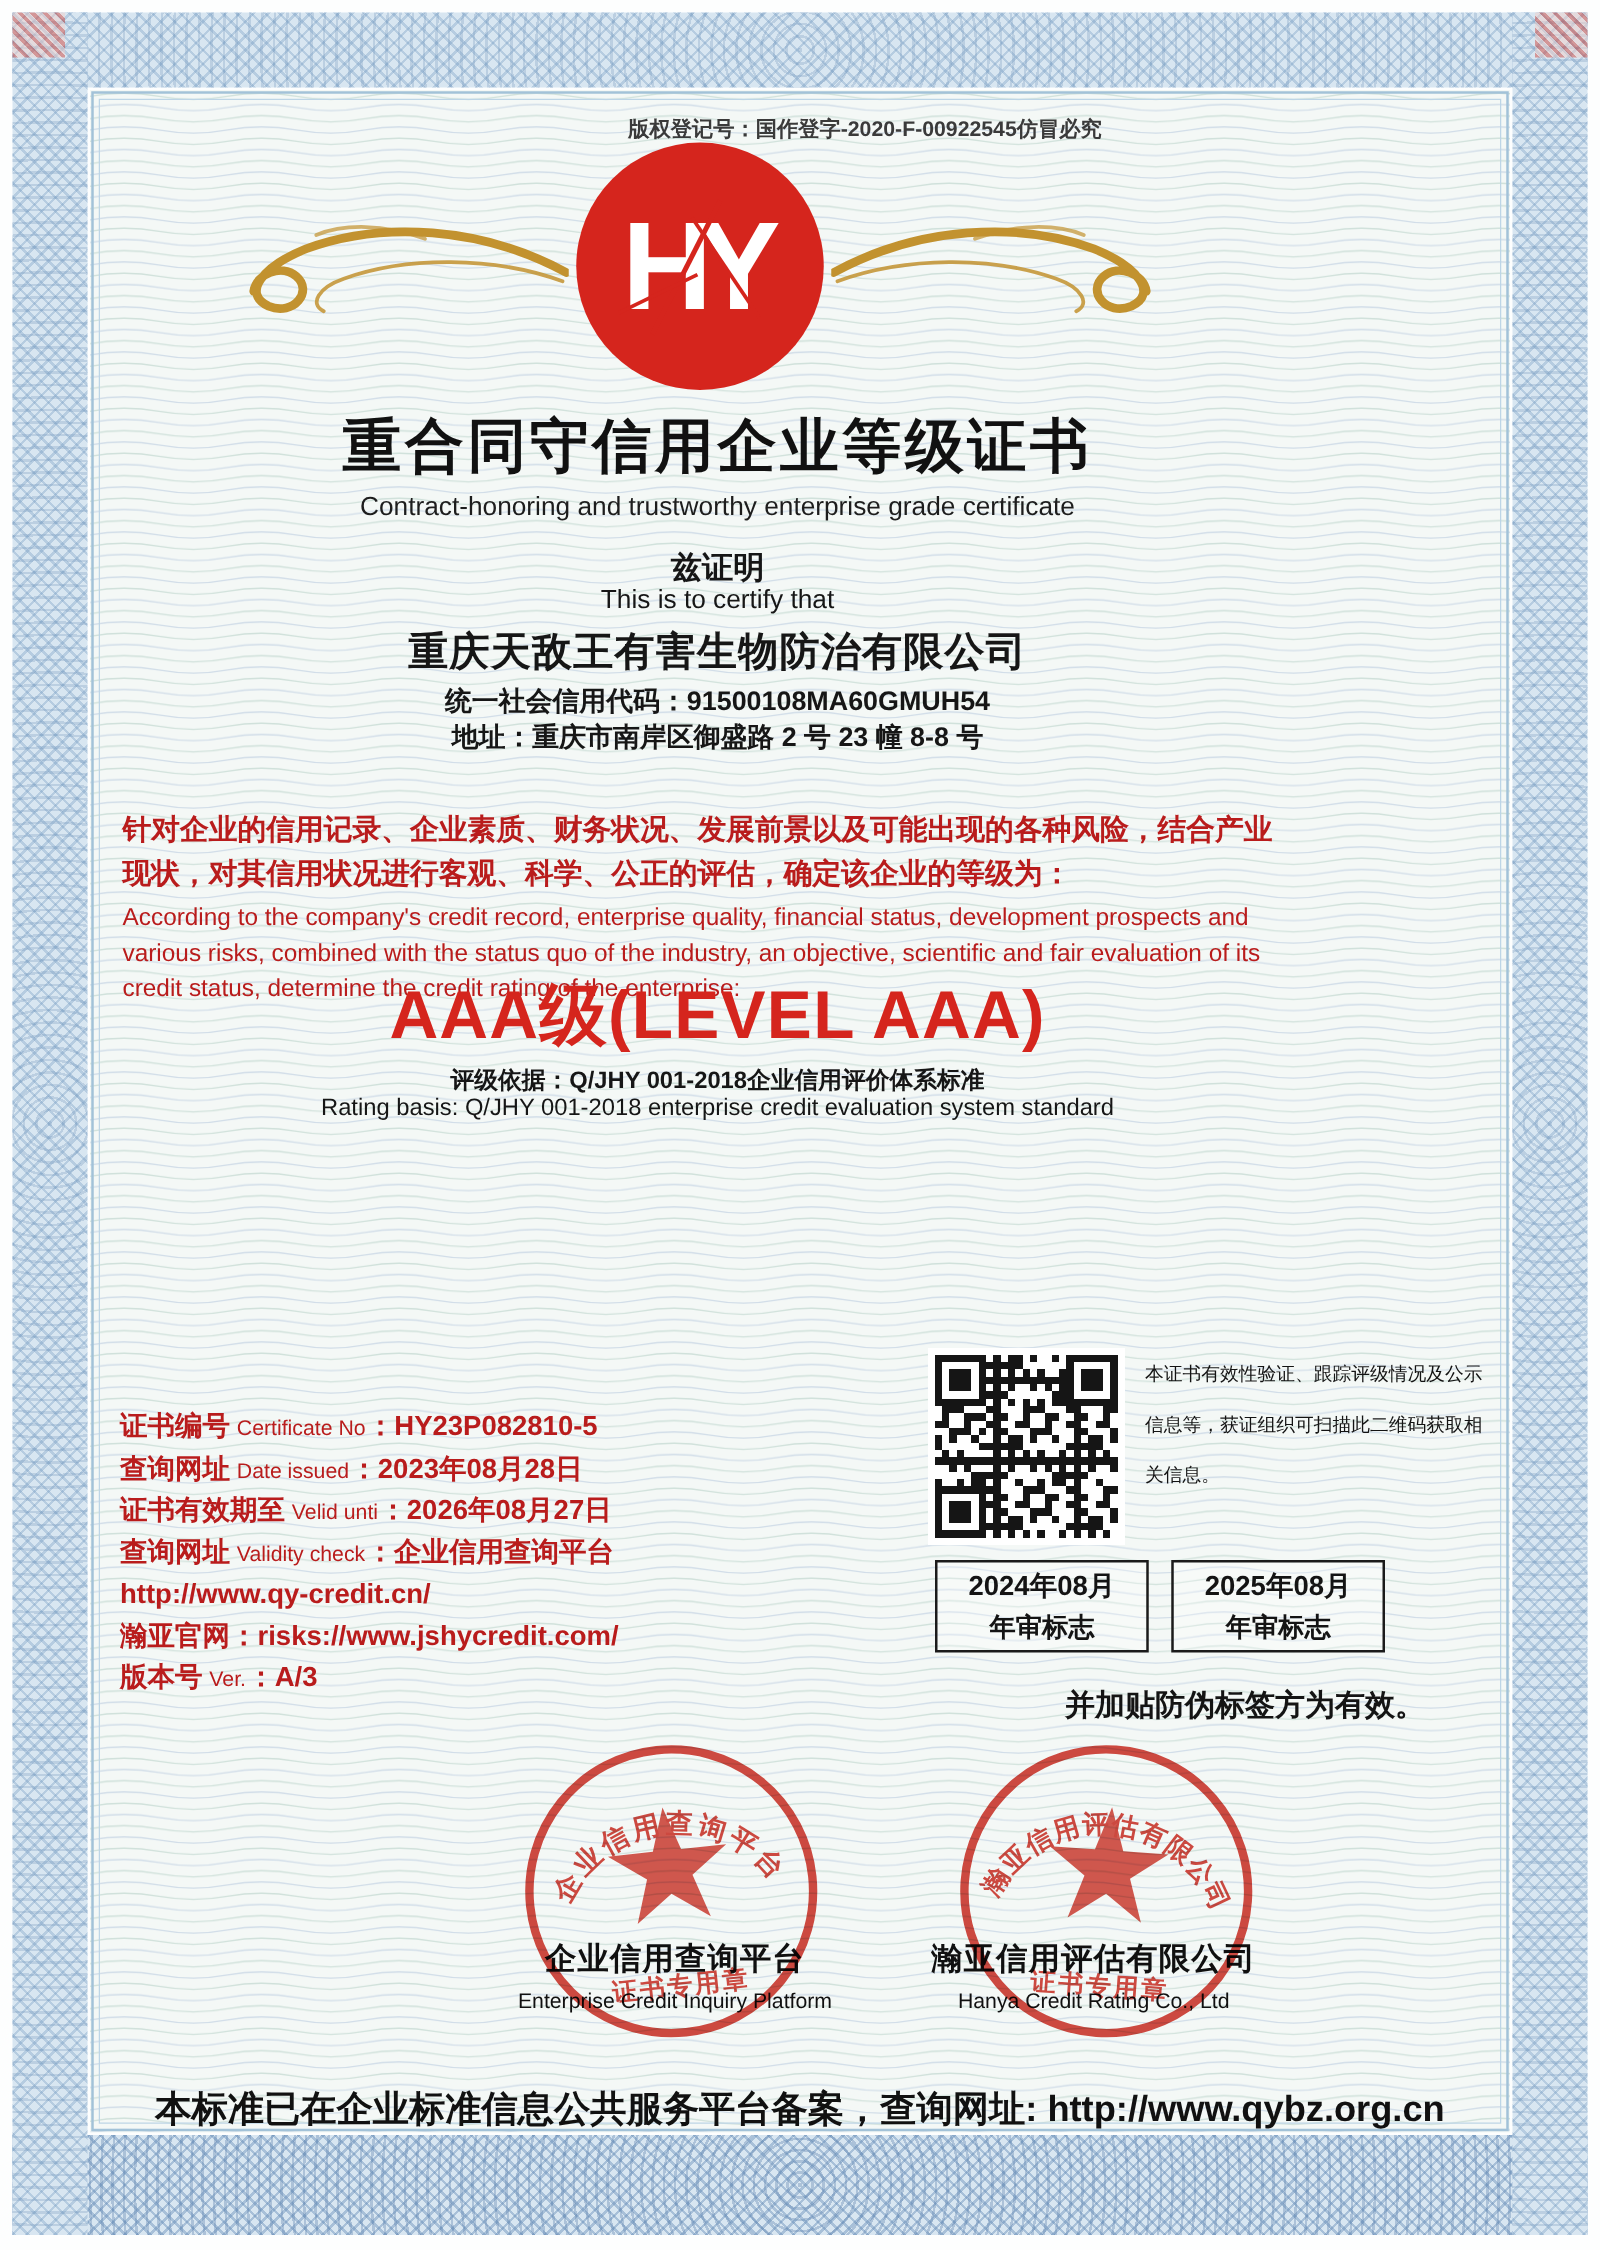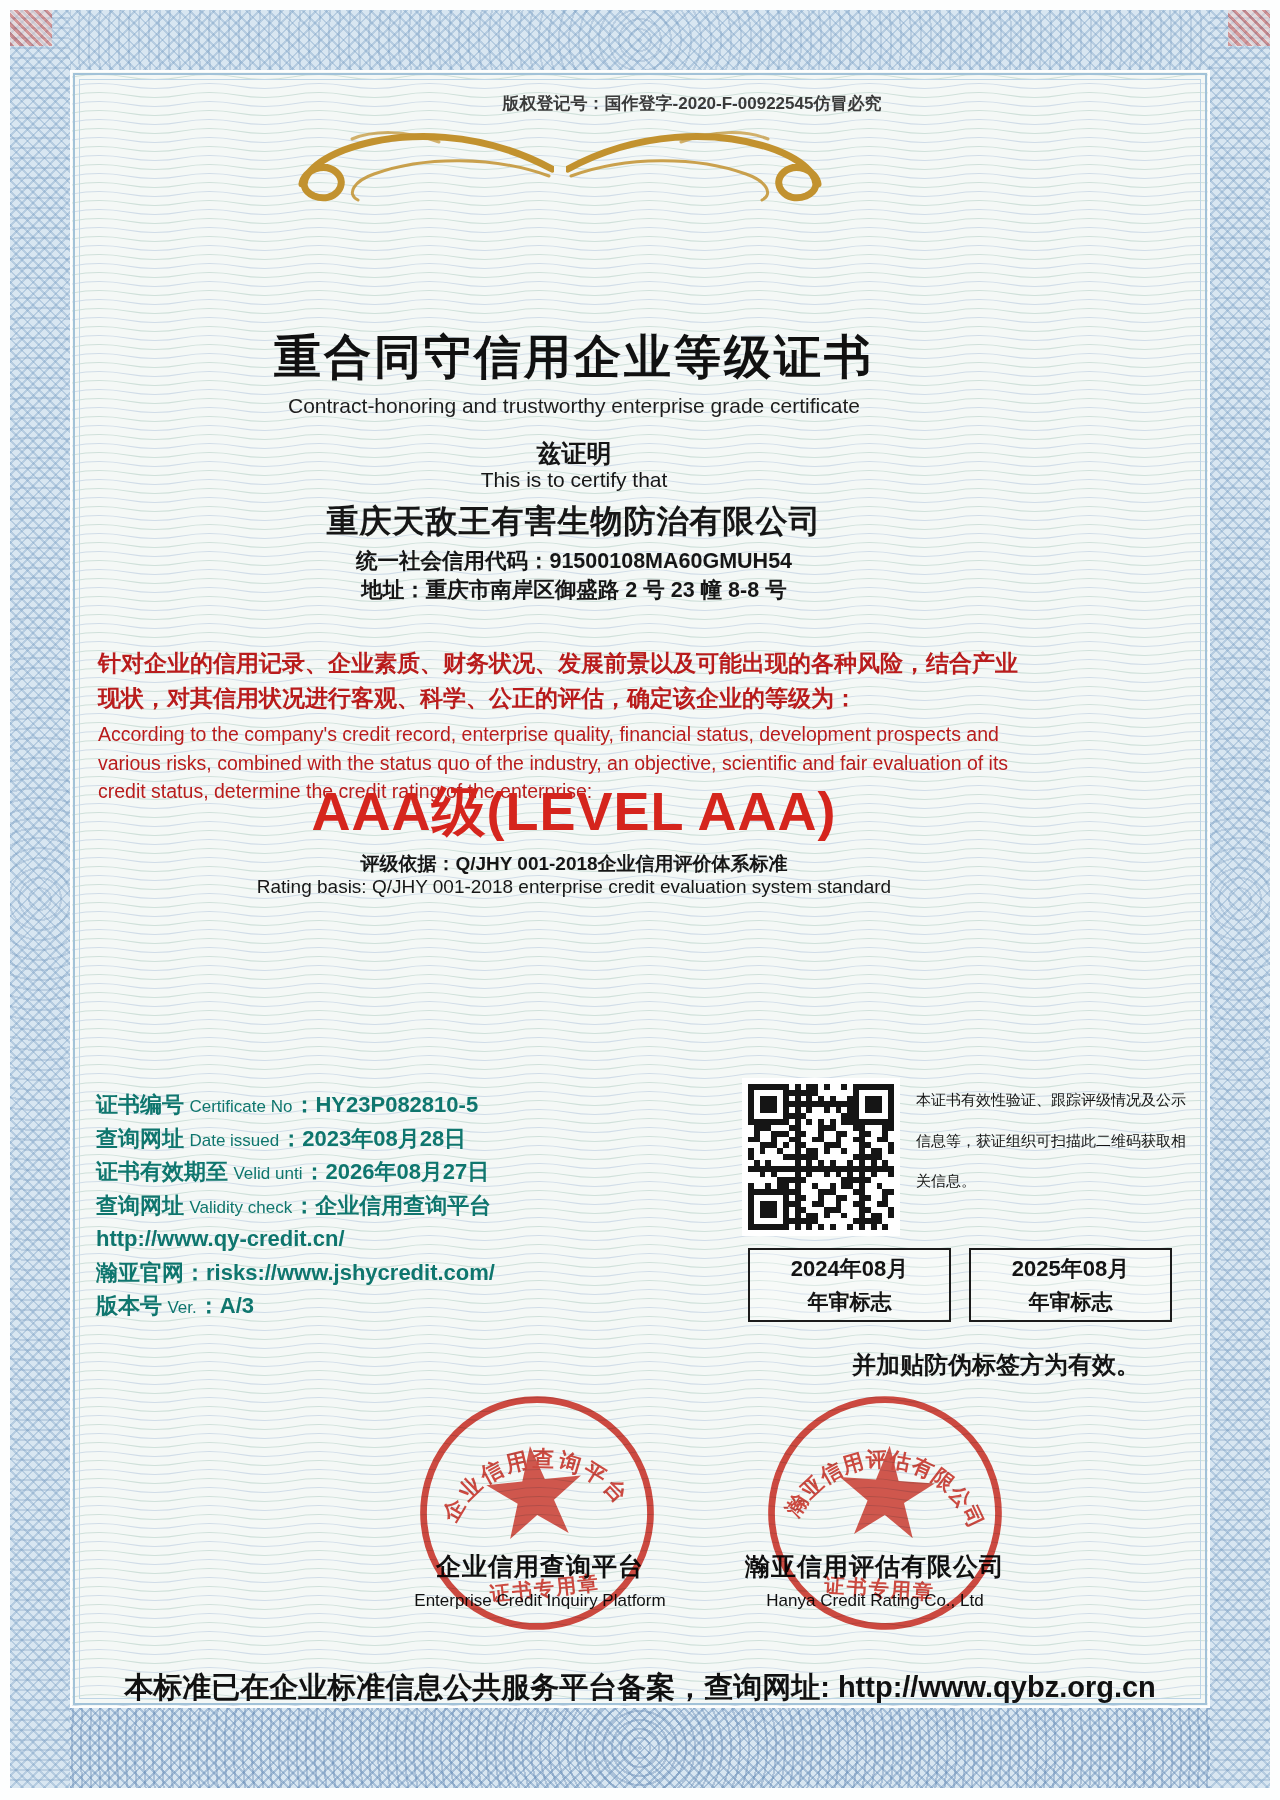--- a/index.html
+++ b/index.html
@@ -40,32 +40,32 @@
 
   .body-block{position:absolute;left:98px;top:646px;width:922px;color:#b91c1c;}
   .body-cn{font-size:23px;font-weight:600;line-height:35px;}
   .body-en{font-size:19.5px;line-height:28.5px;margin-top:4px;}
 
   .rating{top:776px;font-size:54px;font-weight:800;letter-spacing:1px;}
   .basis-cn{top:851px;font-size:19px;font-weight:600;}
   .basis-en{top:876px;font-size:19px;}
 
   
-  .details{position:absolute;left:96px;top:1088px;width:550px;color:#0f766e;}
+  .details{position:absolute;left:96px;top:1124px;width:550px;color:#b91c1c;}
   .dline{height:33.5px;line-height:33.5px;white-space:nowrap;}
   .lab-cn{font-size:22px;font-weight:700;}
   .lab-en{font-size:17px;font-weight:400;padding:0 1px;}
   .dval{font-size:22px;font-weight:600;}
   .durl{font-size:22px;font-weight:600;}
 
   
   .qr-wrap{position:absolute;left:742px;top:1078px;width:158px;height:158px;}
   .qr-note{position:absolute;left:916px;top:1080px;width:272px;font-size:15px;
     line-height:40.5px;font-weight:400;color:#131313;}
-  .boxes{position:absolute;left:748px;top:1248px;width:424px;display:flex;gap:18px;}
+  .boxes{position:absolute;left:748px;top:1248px;width:360px;display:flex;gap:18px;}
   .rbox{flex:1;height:70px;border:2.5px solid #1b1b1b;background:rgba(255,255,255,.25);
     display:flex;flex-direction:column;justify-content:center;text-align:center;}
   .rbox .b1{font-size:22px;font-weight:600;color:#141414;}
   .rbox .b2{font-size:21px;font-weight:600;color:#141414;margin-top:4px;}
   .sup-note{position:absolute;left:620px;top:1342px;width:520px;text-align:right;
     font-size:24px;font-weight:600;color:#141414;line-height:46px;}
 
   
   .issuer{position:absolute;top:1550px;text-align:center;color:#101010;}
   .issuer .n-cn{font-size:25px;font-weight:800;letter-spacing:1px;}
@@ -119,20 +119,26 @@
   <div class="cline copyright">版权登记号：国作登字-2020-F-00922545仿冒必究</div>
 
   <div class="logo-row">
     <svg class="flourish" width="300" height="100" viewBox="0 0 300 100">
       <g fill="none" stroke="#c2922f" stroke-linecap="round">
         <path d="M298 55 C 230 18, 150 14, 90 36 C 55 50, 38 72, 60 82 C 80 90, 96 70, 82 58 C 70 48, 50 56, 48 70" stroke-width="7"></path>
         <path d="M295 62 C 240 42, 170 42, 120 60 C 100 67, 92 80, 104 86" stroke-width="3" opacity="0.85"></path>
         <path d="M185 28 C 152 16, 120 16, 98 25" stroke-width="3" opacity="0.7"></path>
       </g>
     </svg>
+    <div class="logo">
+      <span>HY</span>
+      <i class="crack ck1"></i>
+      <i class="crack ck2"></i>
+      <i class="crack ck3"></i>
+    </div>
     <svg class="flourish fl-r" width="300" height="100" viewBox="0 0 300 100">
       <g fill="none" stroke="#c2922f" stroke-linecap="round">
         <path d="M298 55 C 230 18, 150 14, 90 36 C 55 50, 38 72, 60 82 C 80 90, 96 70, 82 58 C 70 48, 50 56, 48 70" stroke-width="7"></path>
         <path d="M295 62 C 240 42, 170 42, 120 60 C 100 67, 92 80, 104 86" stroke-width="3" opacity="0.85"></path>
         <path d="M185 28 C 152 16, 120 16, 98 25" stroke-width="3" opacity="0.7"></path>
       </g>
     </svg>
   </div>
 
   <div class="cline title-cn">重合同守信用企业等级证书</div>

